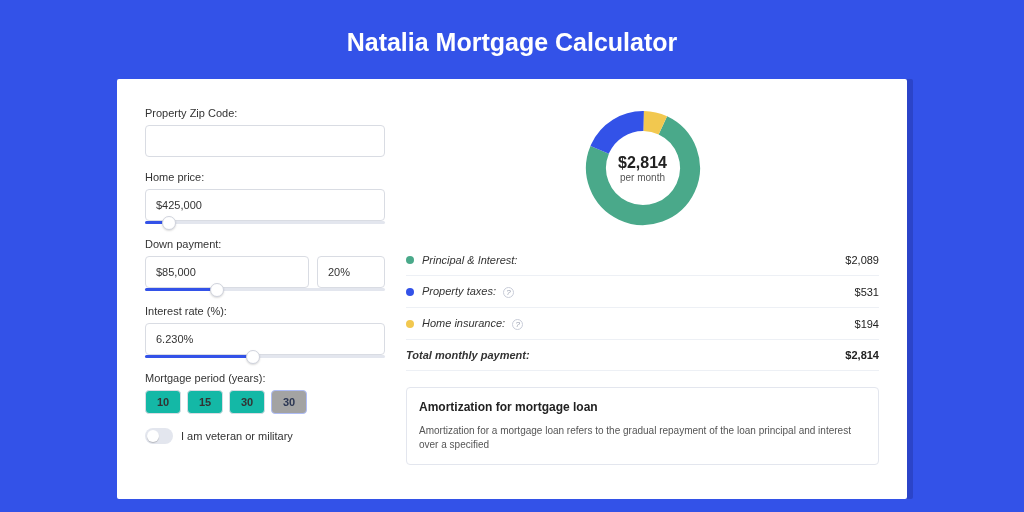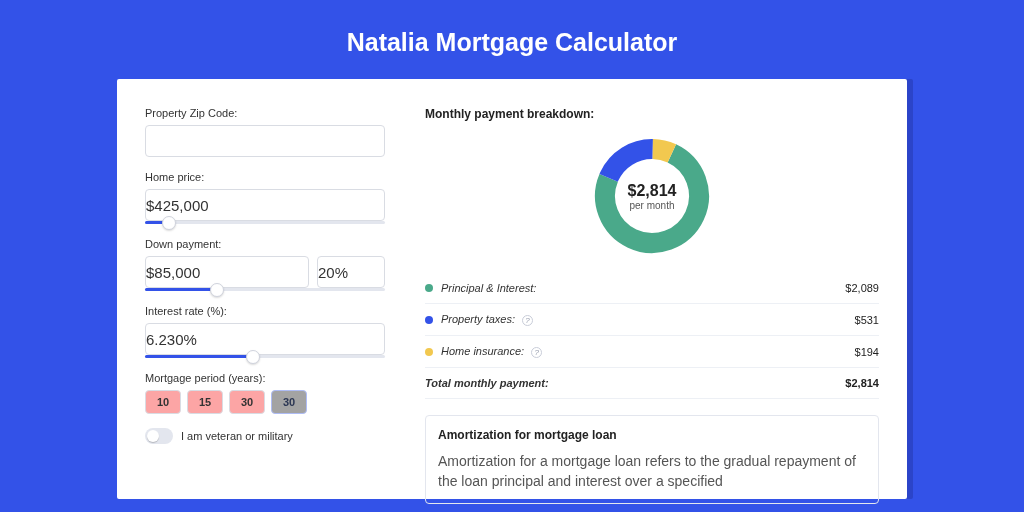--- a/index.html
+++ b/index.html
@@ -19,33 +19,33 @@
   }
   .card {
     background: #fff;
     margin: 0 auto;
     width: 790px;
     height: 420px;
     border-radius: 2px;
     box-shadow: 6px 0 0 #2b44c9;
     display: flex;
     padding: 28px 28px 0 28px;
-    gap: 40px;
+    gap: 21px;
   }
   .left-col { width: 240px; flex-shrink: 0; }
   .right-col { flex: 1; }
   .field-label { font-size: 11px; color: #333; margin-bottom: 6px; }
   .field-group { margin-bottom: 14px; position: relative; }
   .text-input {
     width: 100%;
     height: 32px;
     border: 1px solid #d9dce3;
     border-radius: 4px;
-    padding: 0 0;
-    font-size: 15px;
+    padding: 0 10px;
+    font-size: 11px;
     color: #333;
   }
   .dp-row { display: flex; gap: 8px; }
   .dp-row .text-input:first-child { flex: 1; }
   .dp-row .text-input:last-child { width: 68px; }
   .slider-track {
     width: 100%;
     height: 3px;
     background: #e3e6ee;
     border-radius: 2px;
@@ -67,21 +67,21 @@
     border: 1px solid #d0d3dd;
     border-radius: 50%;
     box-shadow: 0 1px 2px rgba(0,0,0,0.15);
     transform: translate(-50%, -50%);
   }
   .period-row { display: flex; gap: 6px; }
   .period-btn {
     width: 36px; height: 24px;
     border: 1px solid #d9dce3;
     border-radius: 4px;
-    background: #fca5a5;
+    background: #14b8a6;
     font-size: 11px;
     font-weight: 600;
     color: #333;
     display: flex; align-items: center; justify-content: center;
     cursor: pointer;
   }
   .period-btn.active { background: #a3a3a3; border-color: #aebcf5; color: #2b3653; }
   .toggle-row { display: flex; align-items: center; gap: 8px; }
   .toggle {
     width: 28px; height: 16px;
@@ -132,21 +132,21 @@
   }
   .legend-val { color: #222; }
   .legend-total { font-weight: 700; }
   .amort-box {
     margin-top: 16px;
     border: 1px solid #e3e6ee;
     border-radius: 4px;
     padding: 12px;
   }
   .amort-title { font-size: 12px; font-weight: 700; color: #222; margin-bottom: 10px; }
-  .amort-text { font-size: 14px; color: #555; line-height: 1.4; }
+  .amort-text { font-size: 10px; color: #555; line-height: 1.4; }
 </style>
 </head>
 <body>
 
 <div class="page-title">Natalia Mortgage Calculator</div>
 
 <div class="card">
 
   <div class="left-col">
 
@@ -198,21 +198,20 @@
     <div class="toggle-row">
       <div class="toggle">
         <div class="toggle-knob"></div>
       </div>
       <div class="field-label" style="margin-bottom:0">I am veteran or military</div>
     </div>
 
   </div>
 
   <div class="right-col">
-    <div class="section-heading">Monthly payment breakdown:</div>
 
     <div class="donut-wrap">
       <div class="donut">
         <svg width="122" height="122" viewBox="0 0 122 122">
           <circle cx="61" cy="61" r="47" fill="none" stroke="#4aa98a" stroke-width="20" stroke-dasharray="219.3 295.3" stroke-dashoffset="0" transform="rotate(-65 61 61)"></circle>
           <circle cx="61" cy="61" r="47" fill="none" stroke="#3352e8" stroke-width="20" stroke-dasharray="55.8 295.3" stroke-dashoffset="-219.3" transform="rotate(-65 61 61)"></circle>
           <circle cx="61" cy="61" r="47" fill="none" stroke="#f2c84f" stroke-width="20" stroke-dasharray="20.2 295.3" stroke-dashoffset="-275.1" transform="rotate(-65 61 61)"></circle>
         </svg>
         <div class="donut-center">
           <div class="donut-amount">$2,814</div>

